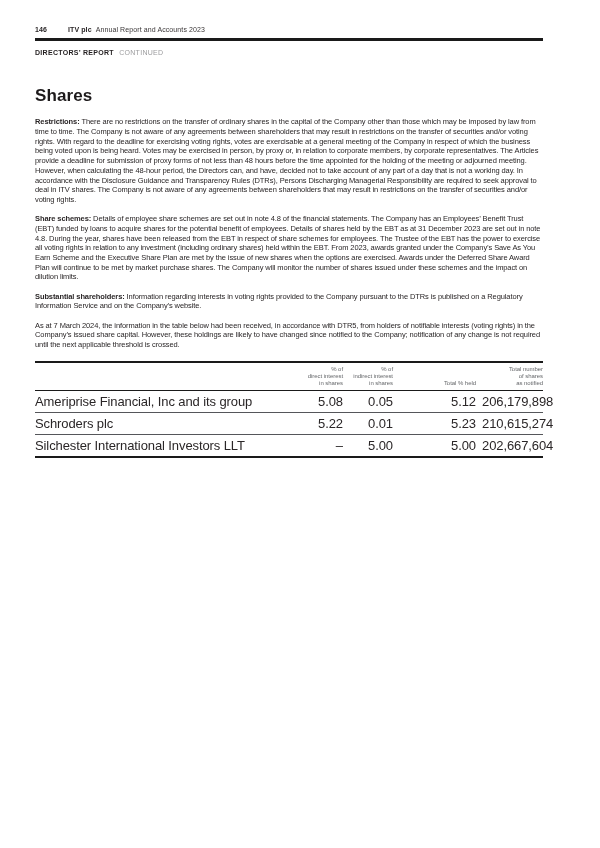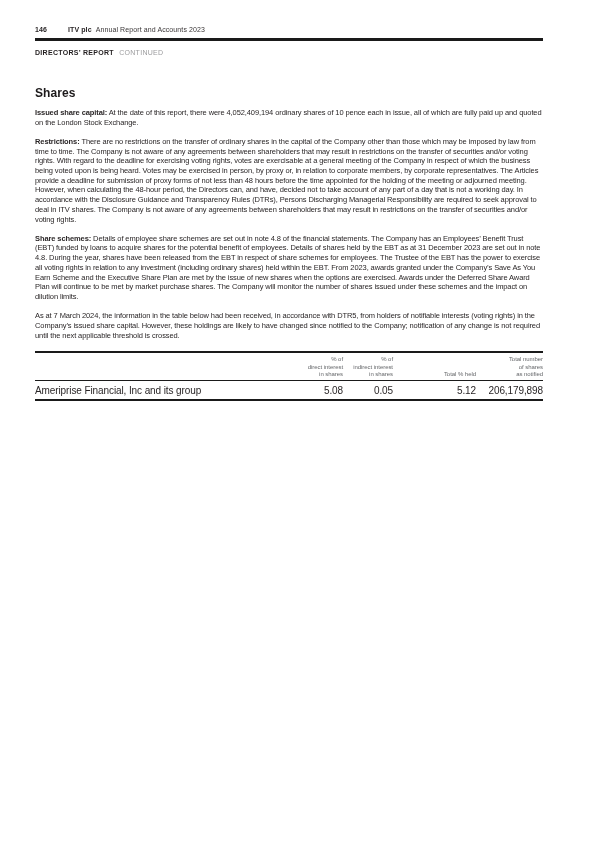--- a/index.html
+++ b/index.html
@@ -32,21 +32,21 @@
     font-size: 7px;
     font-weight: bold;
     letter-spacing: 0.3px;
     color: #231f20;
   }
   .section-label .continued { font-weight: normal; color: #9b9b9d; margin-left: 3px; }
 
   
   .page-title {
     margin-top: 30px;
-    font-size: 12px;
+    font-size: 17px;
     font-weight: bold;
     letter-spacing: 0.1px;
     color: #1d1a1b;
   }
   .para {
     margin: 9.5px 0 0 0;
     font-size: 7.5px;
     line-height: 9.7px;
     letter-spacing: -0.1px;
     color: #2a2627;
@@ -69,21 +69,21 @@
     text-align: right;
     vertical-align: bottom;
     line-height: 7.2px;
     letter-spacing: -0.05px;
     padding: 3px 0 2.5px 6px;
     border-bottom: 1px solid #1a1a1a;
     white-space: pre-line;
   }
   .sh-table th:first-child { text-align: left; padding-left: 0; }
   .sh-table td {
-    font-size: 10px;
+    font-size: 13px;
     color: #2a2627;
     letter-spacing: -0.1px;
     text-align: right;
     white-space: nowrap;
     padding: 3.2px 0 3px 6px;
     border-bottom: 1px solid #55565a;
   }
   .sh-table td:first-child { text-align: left; padding-left: 0; }
   .sh-table tbody tr:last-child td { border-bottom: 2px solid #1a1a1a; }
 </style>
@@ -101,27 +101,27 @@
 
     <div class="header-rule"></div>
 
     <div class="section-label">
       <span>DIRECTORS’ REPORT</span>
       <span class="continued">CONTINUED</span>
     </div>
 
     <h1 class="page-title">Shares</h1>
 
-    <p class="para first"><span class="lead">Issued share capital:</span><span> At the date of this report, there were 4,052,409,194 ordinary shares of 10 pence each in issue, all of which are fully paid up and quoted on the London Stock Exchange.</span></p>
 
 
     <p class="para"><span class="lead">Restrictions:</span><span> There are no restrictions on the transfer of ordinary shares in the capital of the Company other than those which may be imposed by law from time to time. The Company is not aware of any agreements between shareholders that may result in restrictions on the transfer of securities and/or voting rights. With regard to the deadline for exercising voting rights, votes are exercisable at a general meeting of the Company in respect of which the business being voted upon is being heard. Votes may be exercised in person, by proxy or, in relation to corporate members, by corporate representatives. The Articles provide a deadline for submission of proxy forms of not less than 48 hours before the time appointed for the holding of the meeting or adjourned meeting. However, when calculating the 48-hour period, the Directors can, and have, decided not to take account of any part of a day that is not a working day. In accordance with the Disclosure Guidance and Transparency Rules (DTRs), Persons Discharging Managerial Responsibility are required to seek approval to deal in ITV shares. The Company is not aware of any agreements between shareholders that may result in restrictions on the transfer of securities and/or voting rights.</span></p>
 
     <p class="para"><span class="lead">Share schemes:</span><span> Details of employee share schemes are set out in note 4.8 of the financial statements. The Company has an Employees’ Benefit Trust (EBT) funded by loans to acquire shares for the potential benefit of employees. Details of shares held by the EBT as at 31 December 2023 are set out in note 4.8. During the year, shares have been released from the EBT in respect of share schemes for employees. The Trustee of the EBT has the power to exercise all voting rights in relation to any investment (including ordinary shares) held within the EBT. From 2023, awards granted under the Company’s Save As You Earn Scheme and the Executive Share Plan are met by the issue of new shares when the options are exercised. Awards under the Deferred Share Award Plan will continue to be met by market purchase shares. The Company will monitor the number of shares issued under these schemes and the impact on dilution limits.</span></p>
 
+    <p class="para"><span class="lead">Substantial shareholders:</span><span> Information regarding interests in voting rights provided to the Company pursuant to the DTRs is published on a Regulatory Information Service and on the Company’s website.</span></p>
 
     <p class="para"><span>As at 7 March 2024, the information in the table below had been received, in accordance with DTR5, from holders of notifiable interests (voting rights) in the Company’s issued share capital. However, these holdings are likely to have changed since notified to the Company; notification of any change is not required until the next applicable threshold is crossed.</span></p>
 
 
     <table class="sh-table">
       <colgroup>
         <col style="width:220px">
           <col style="width:88px">
           <col style="width:50px">
           <col style="width:83px">
@@ -143,17 +143,31 @@
         </tr>
       </thead>
       <tbody>
         <tr>
           <td>Ameriprise Financial, Inc and its group</td>
           <td>5.08</td>
           <td>0.05</td>
           <td>5.12</td>
           <td>206,179,898</td>
         </tr>
+        <tr>
+          <td>Schroders plc</td>
+          <td>5.22</td>
+          <td>0.01</td>
+          <td>5.23</td>
+          <td>210,615,274</td>
+        </tr>
+        <tr>
+          <td>Silchester International Investors LLT</td>
+          <td>–</td>
+          <td>5.00</td>
+          <td>5.00</td>
+          <td>202,667,604</td>
+        </tr>
       </tbody>
     </table>
 
   </div>
 </div>
 
 </body></html>

